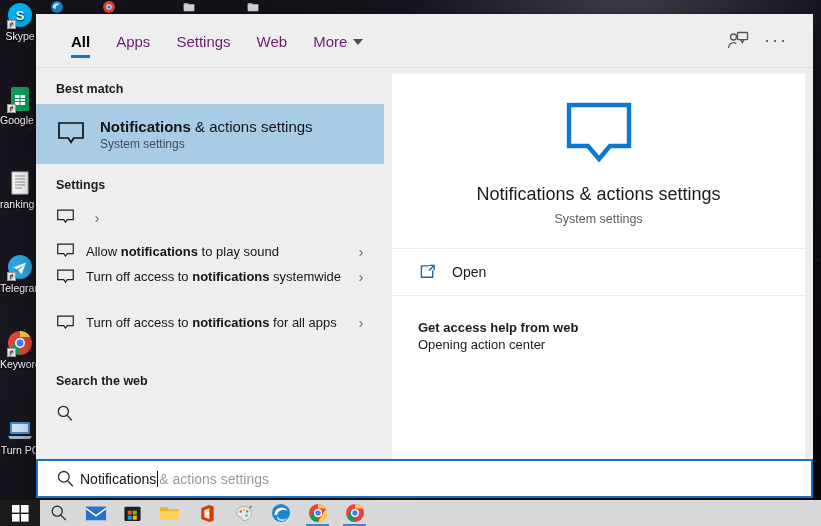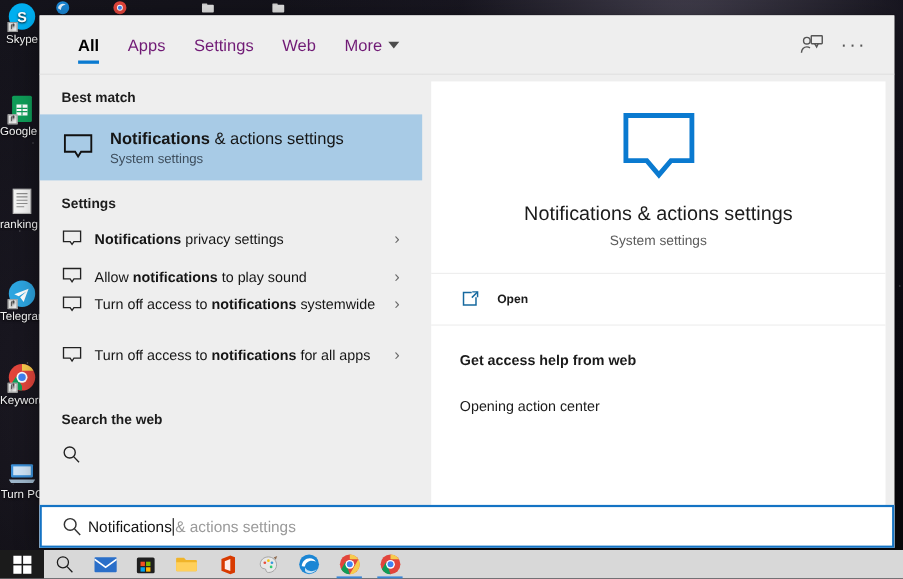--- a/index.html
+++ b/index.html
@@ -185,26 +185,26 @@
   }
   #hero-sub {
     font-size: 12.5px; color: #5c5c5c; margin-top: 6px;
   }
   #open-row {
     display: flex; align-items: center;
     padding: 14px 0 14px 26px;
     border-bottom: 1px solid #ededed;
   }
   #open-row .oi { width: 34px; display: flex; align-items: center; }
-  #open-label { font-size: 11px; color: #1b1b1b; font-weight: bold; }
+  #open-label { font-size: 14px; color: #1b1b1b; }
 
   #help-block { padding: 24px 0 0 26px; }
   #help-title { font-size: 13px; font-weight: bold; color: #1b1b1b; }
   #help-link {
-    font-size: 13px; color: #1b1b1b; margin-top: 27px;
+    font-size: 13px; color: #1b1b1b; margin-top: 2px;
   }
 
   
   #searchbar {
     position: absolute; left: 36px; top: 459px;
     width: 777px; height: 39px;
     background: #ffffff;
     border: 2px solid #1473c4;
     display: flex; align-items: center;
     padding: 0 12px;
@@ -400,21 +400,20 @@
       </div>
 
       <div class="group-title">Settings</div>
 
       <div class="result-row">
         <div class="row-icon">
           <svg width="19" height="18" viewBox="0 0 22 20" fill="none" stroke="#222" stroke-width="1.4">
               <path d="M2 2h18v11h-7l-2 3-2-3H2z"></path>
             </svg>
         </div>
-        <div class="row-title row-text"><span></span><b>Notifications</b><span> privacy settings</span></div>
         <div class="chev">›</div>
       </div>
 
       <div class="result-row">
         <div class="row-icon">
           <svg width="19" height="18" viewBox="0 0 22 20" fill="none" stroke="#222" stroke-width="1.4">
               <path d="M2 2h18v11h-7l-2 3-2-3H2z"></path>
             </svg>
         </div>
         <div class="row-title row-text"><span>Allow </span><b>notifications</b><span> to play sound</span></div>

